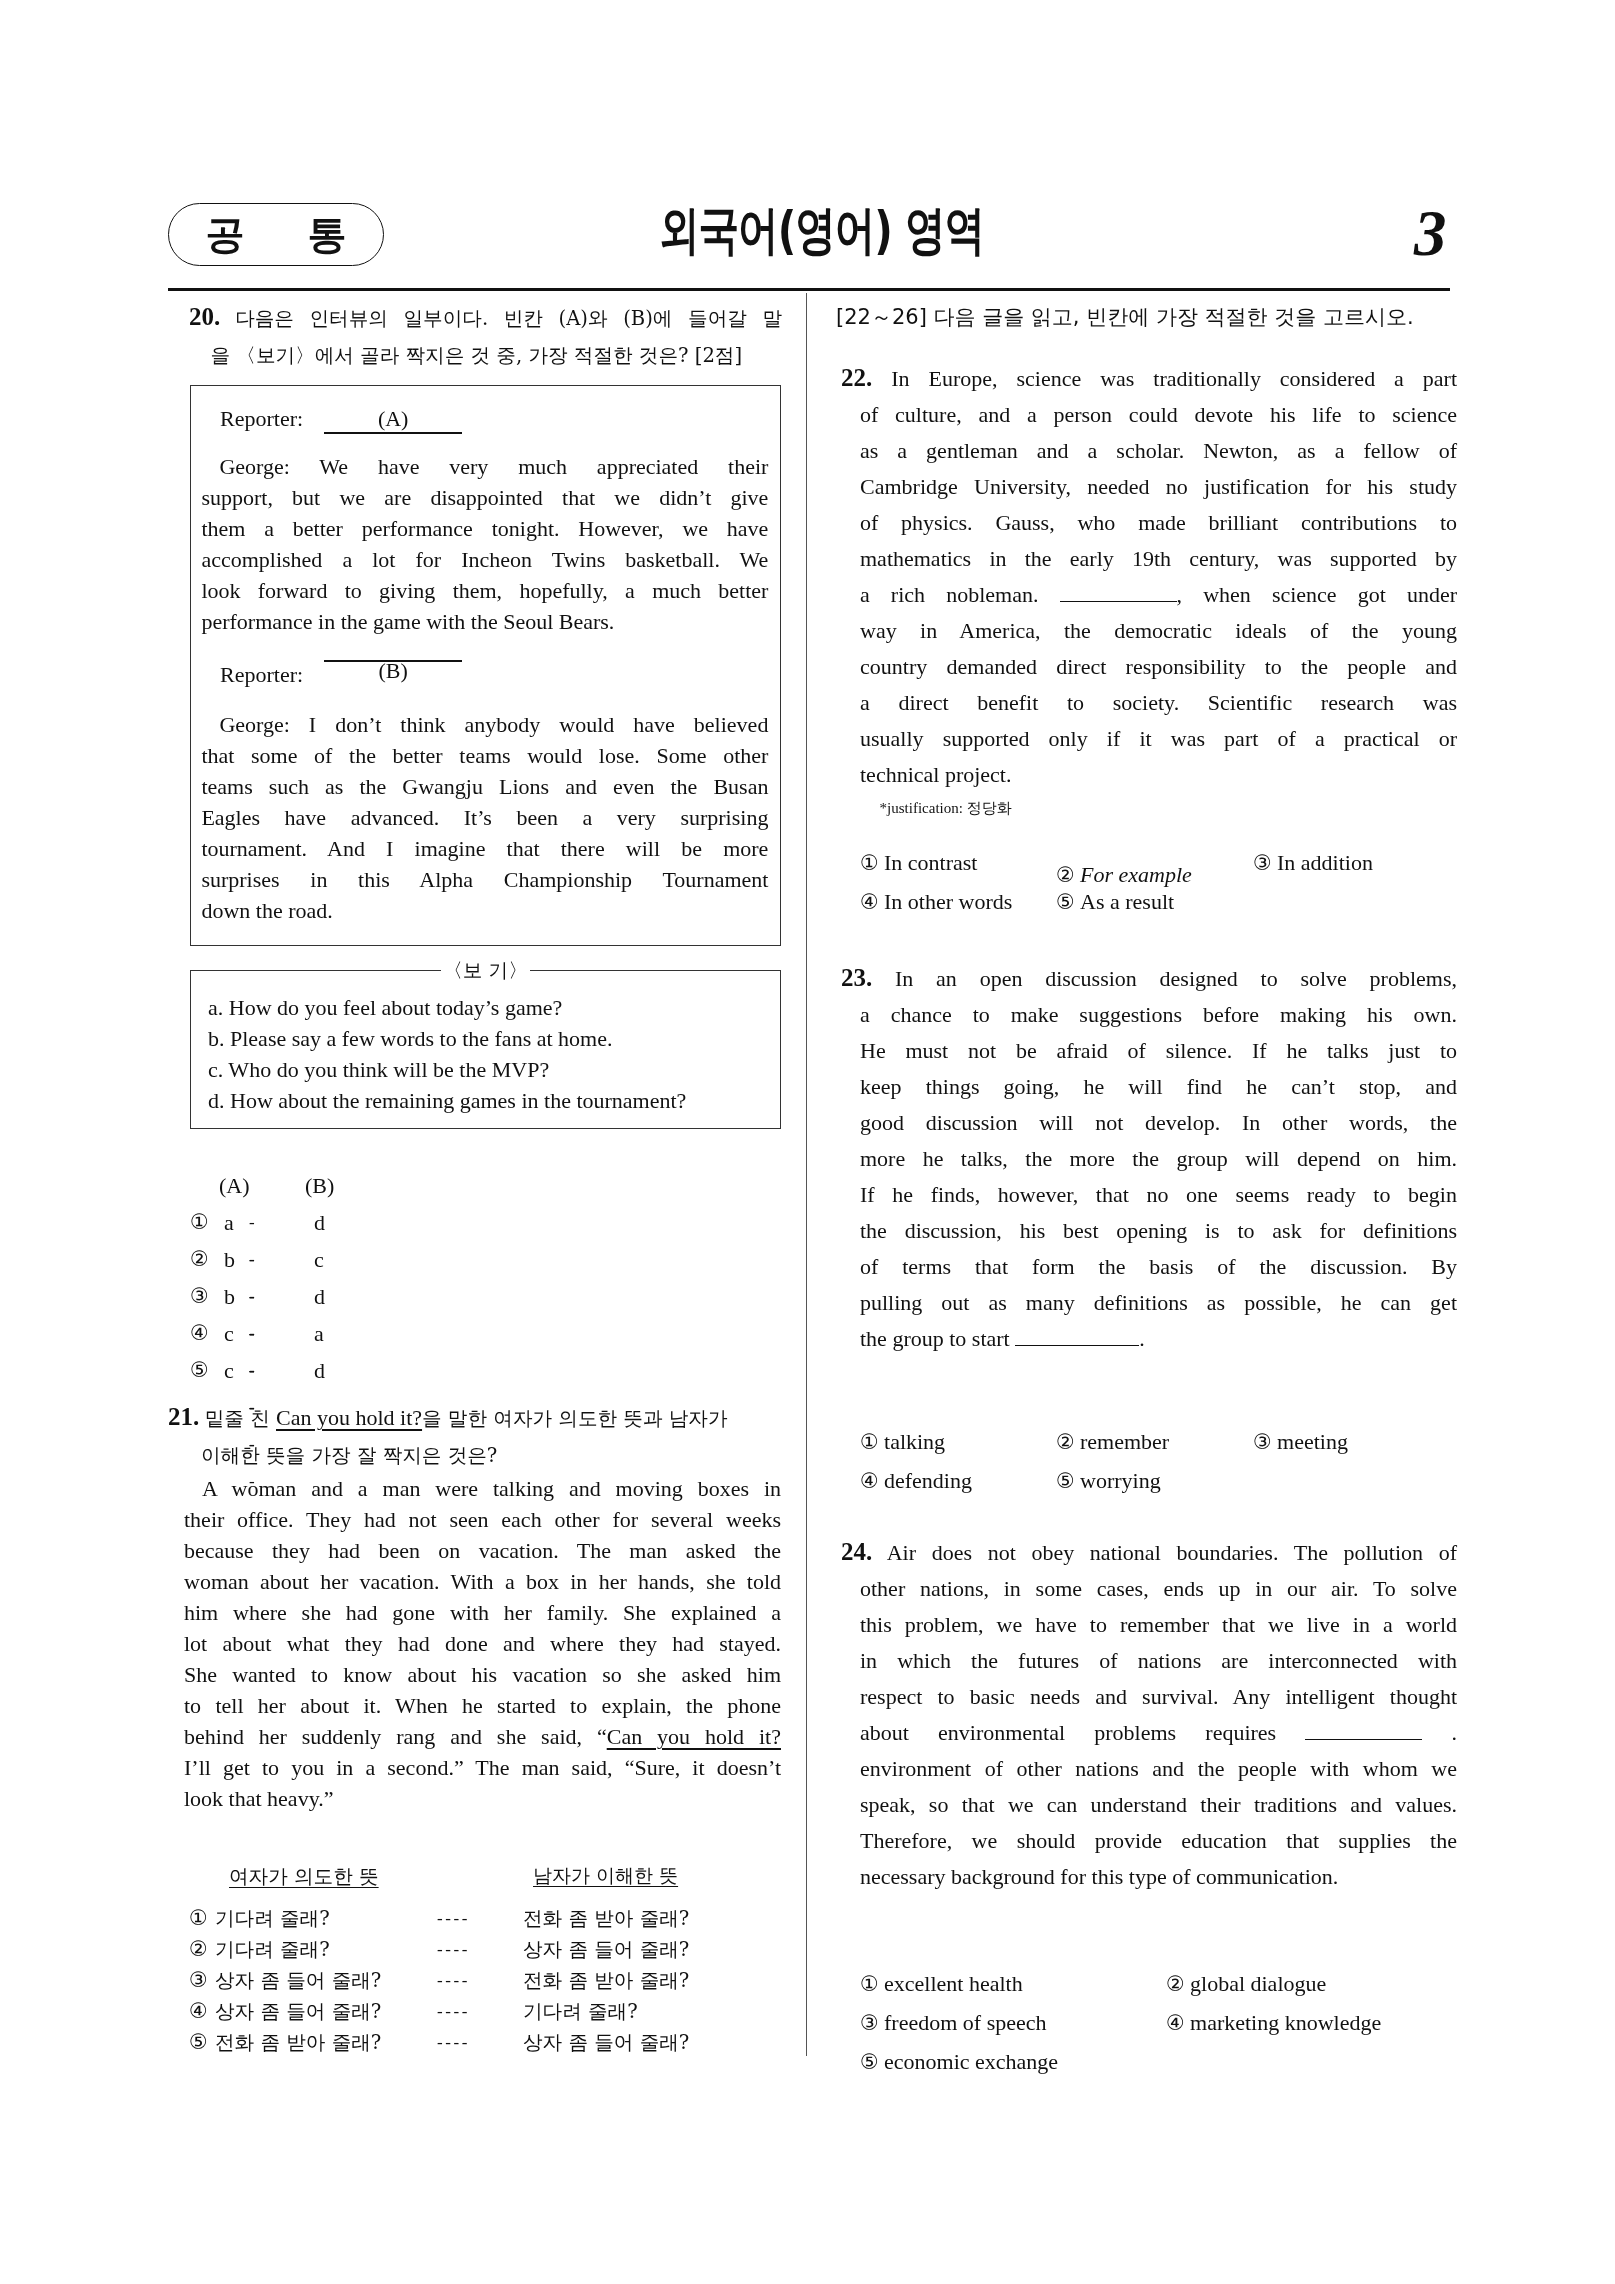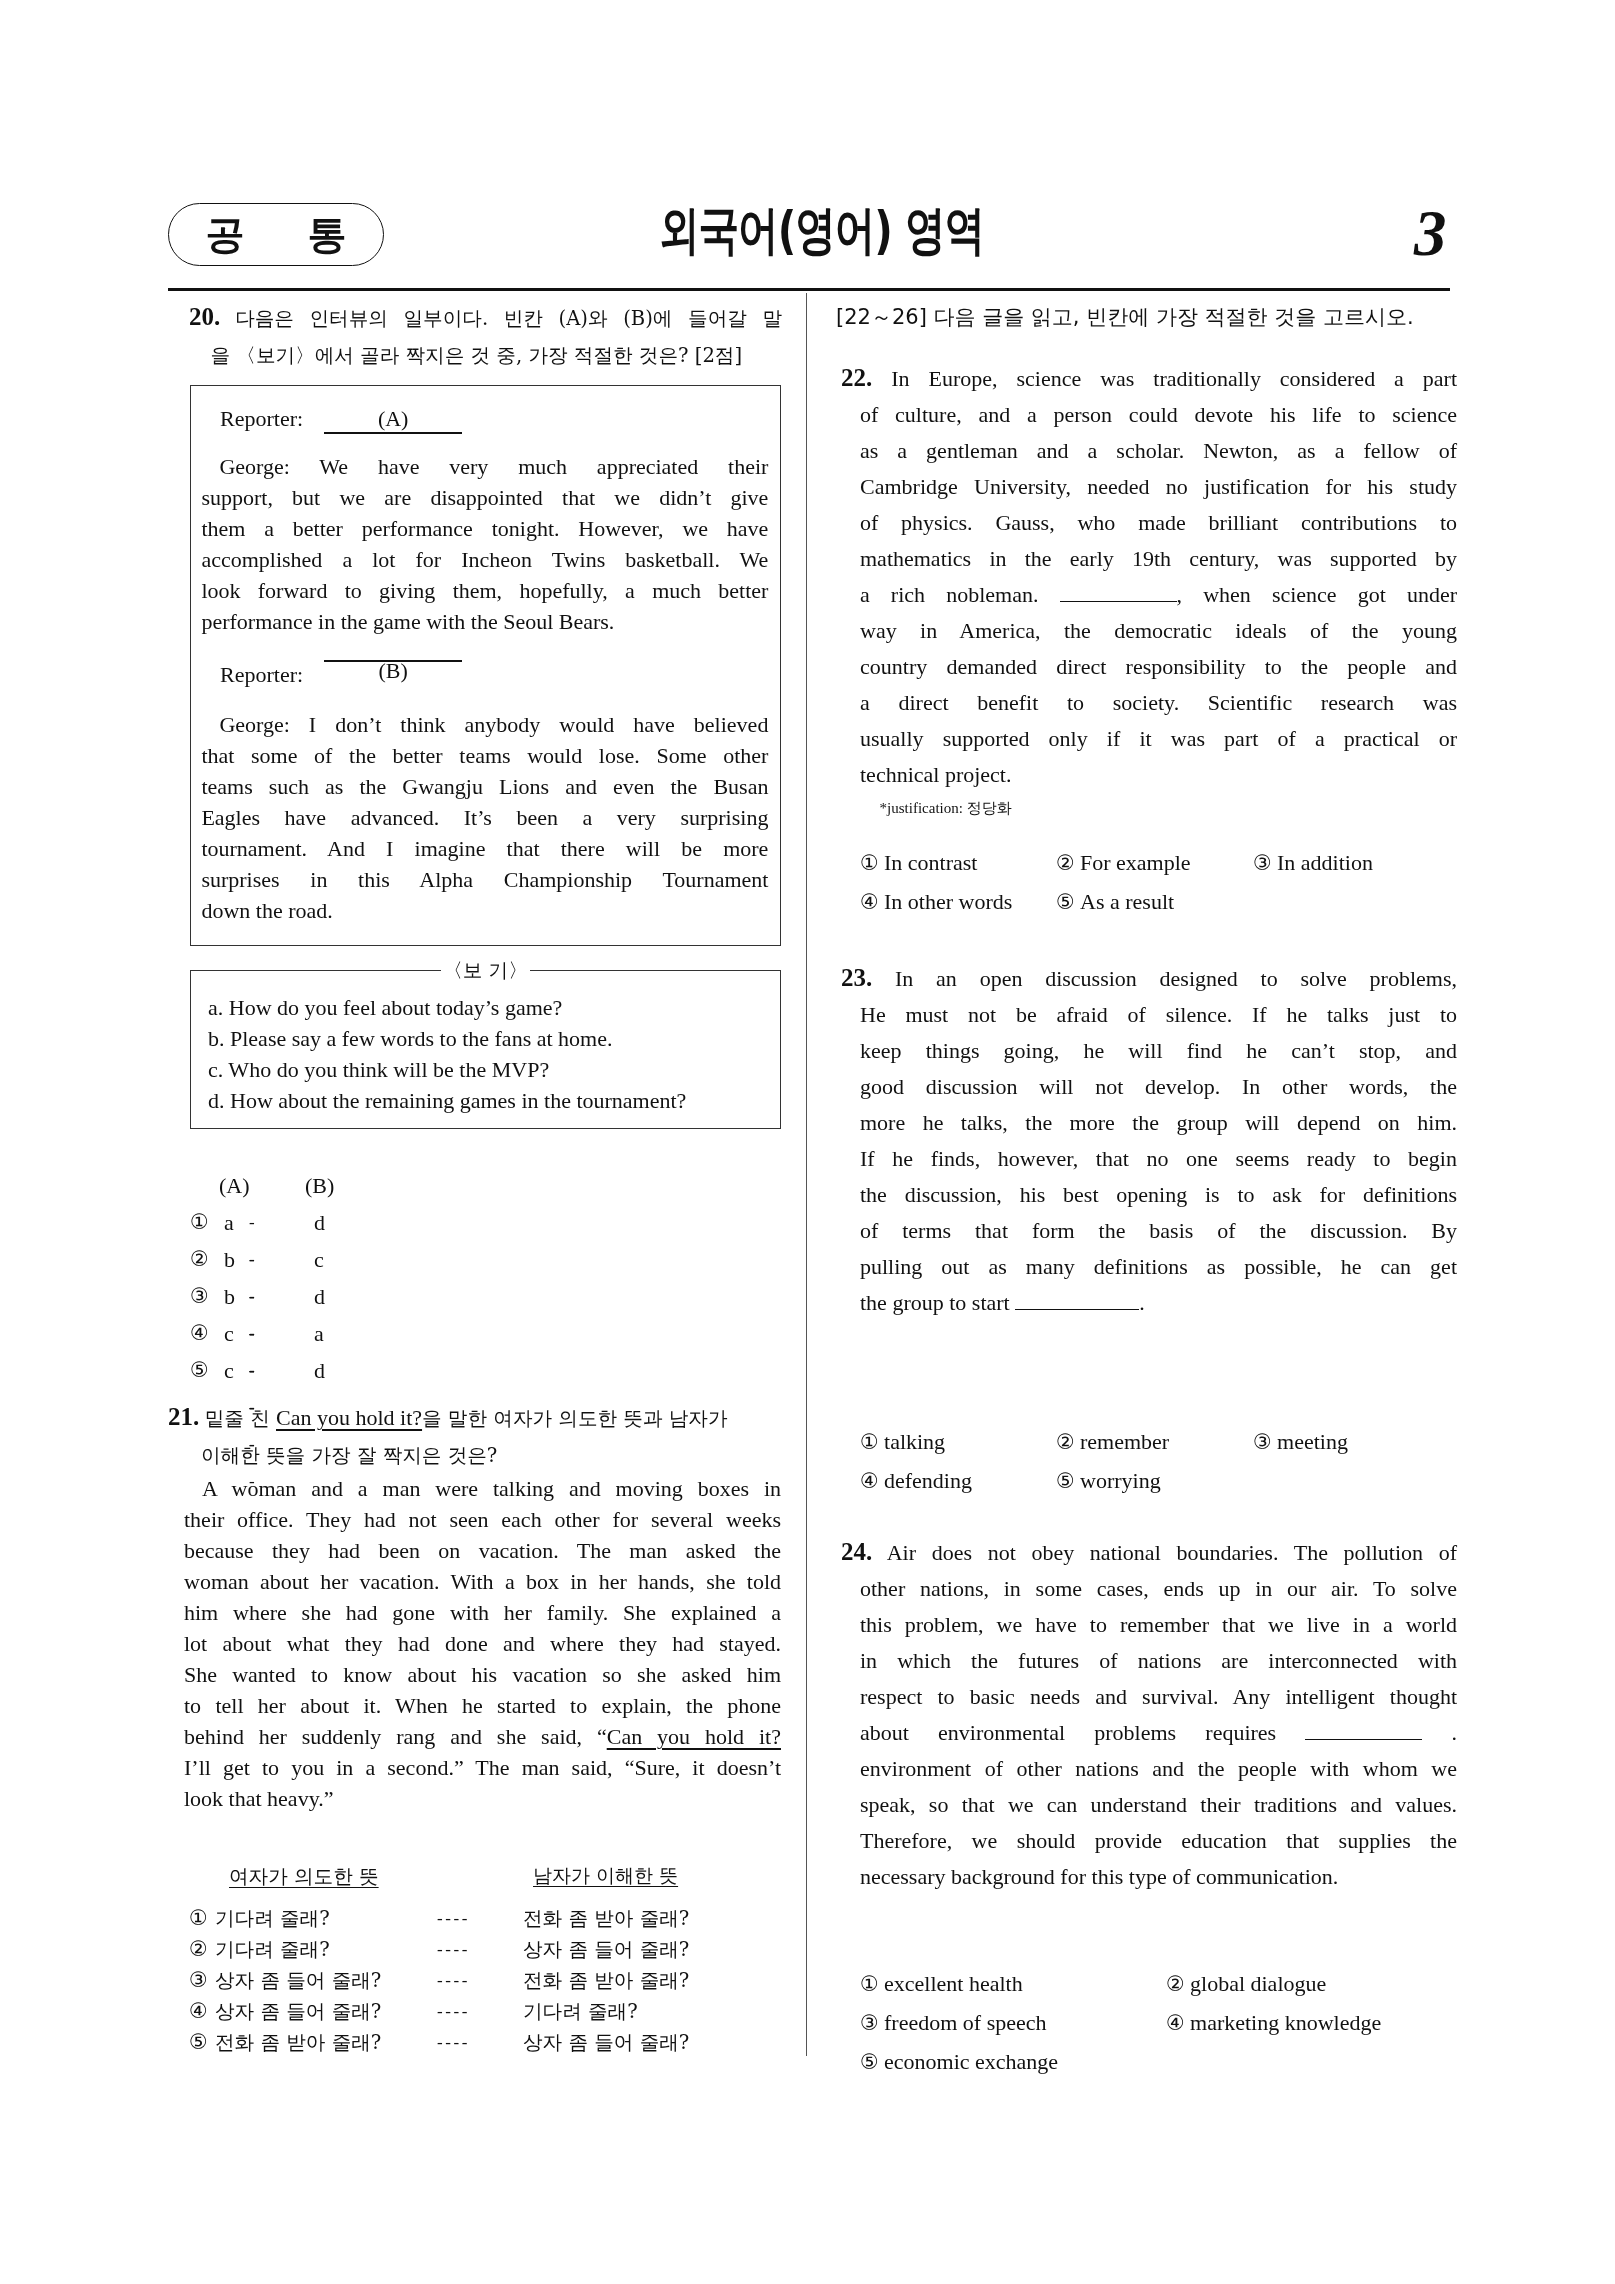--- a/index.html
+++ b/index.html
@@ -205,29 +205,30 @@
     <div class="just">way in America, the democratic ideals of the young</div>
     <div class="just">country demanded direct responsibility to the people and</div>
     <div class="just">a direct benefit to society. Scientific research was</div>
     <div class="just">usually supported only if it was part of a practical or</div>
     <div class="last">technical project.</div>
     <div style="padding-left:19.6px; font-size:15px; line-height:31px;"><span>*justification: 정당화</span></div>
   </div>
 </div>
 <div class="abs col" style="left: 860px; top: 845px; width: 587px; position: absolute;" id="q22-options">
     <div class="abs" style="left: 0px; top: 0px;"><span class="circ">①</span><span>In contrast</span></div>
-    <div class="abs" style="left: 196px; top: 0px;"><span class="circ">②</span><span>For example</span></div>
+    <div class="abs" style="left: 196px; top: 12px; font-style: italic;"><span class="circ">②</span><span>For example</span></div>
     <div class="abs" style="left: 393px; top: 0px;"><span class="circ">③</span><span>In addition</span></div>
     <div class="abs" style="left: 0px; top: 39px;"><span class="circ">④</span><span>In other words</span></div>
     <div class="abs" style="left: 196px; top: 39px;"><span class="circ">⑤</span><span>As a result</span></div>
   </div>
 
 <div class="abs col" style="left:841px; top:960px; width:616px;">
   <div class="just"><span class="qnum">23.</span> <span>In an open discussion designed to solve problems,</span></div>
   <div style="padding-left:19px;">
+    <div class="just">a chance to make suggestions before making his own.</div>
     <div class="just">He must not be afraid of silence. If he talks just to</div>
     <div class="just">keep things going, he will find he can’t stop, and</div>
     <div class="just">good discussion will not develop. In other words, the</div>
     <div class="just">more he talks, the more the group will depend on him.</div>
     <div class="just">If he finds, however, that no one seems ready to begin</div>
     <div class="just">the discussion, his best opening is to ask for definitions</div>
     <div class="just">of terms that form the basis of the discussion. By</div>
     <div class="just">pulling out as many definitions as possible, he can get</div>
     <div><span>the group to start</span> <span class="blank" style="width:124px;"></span><span>.</span></div>
   </div>

